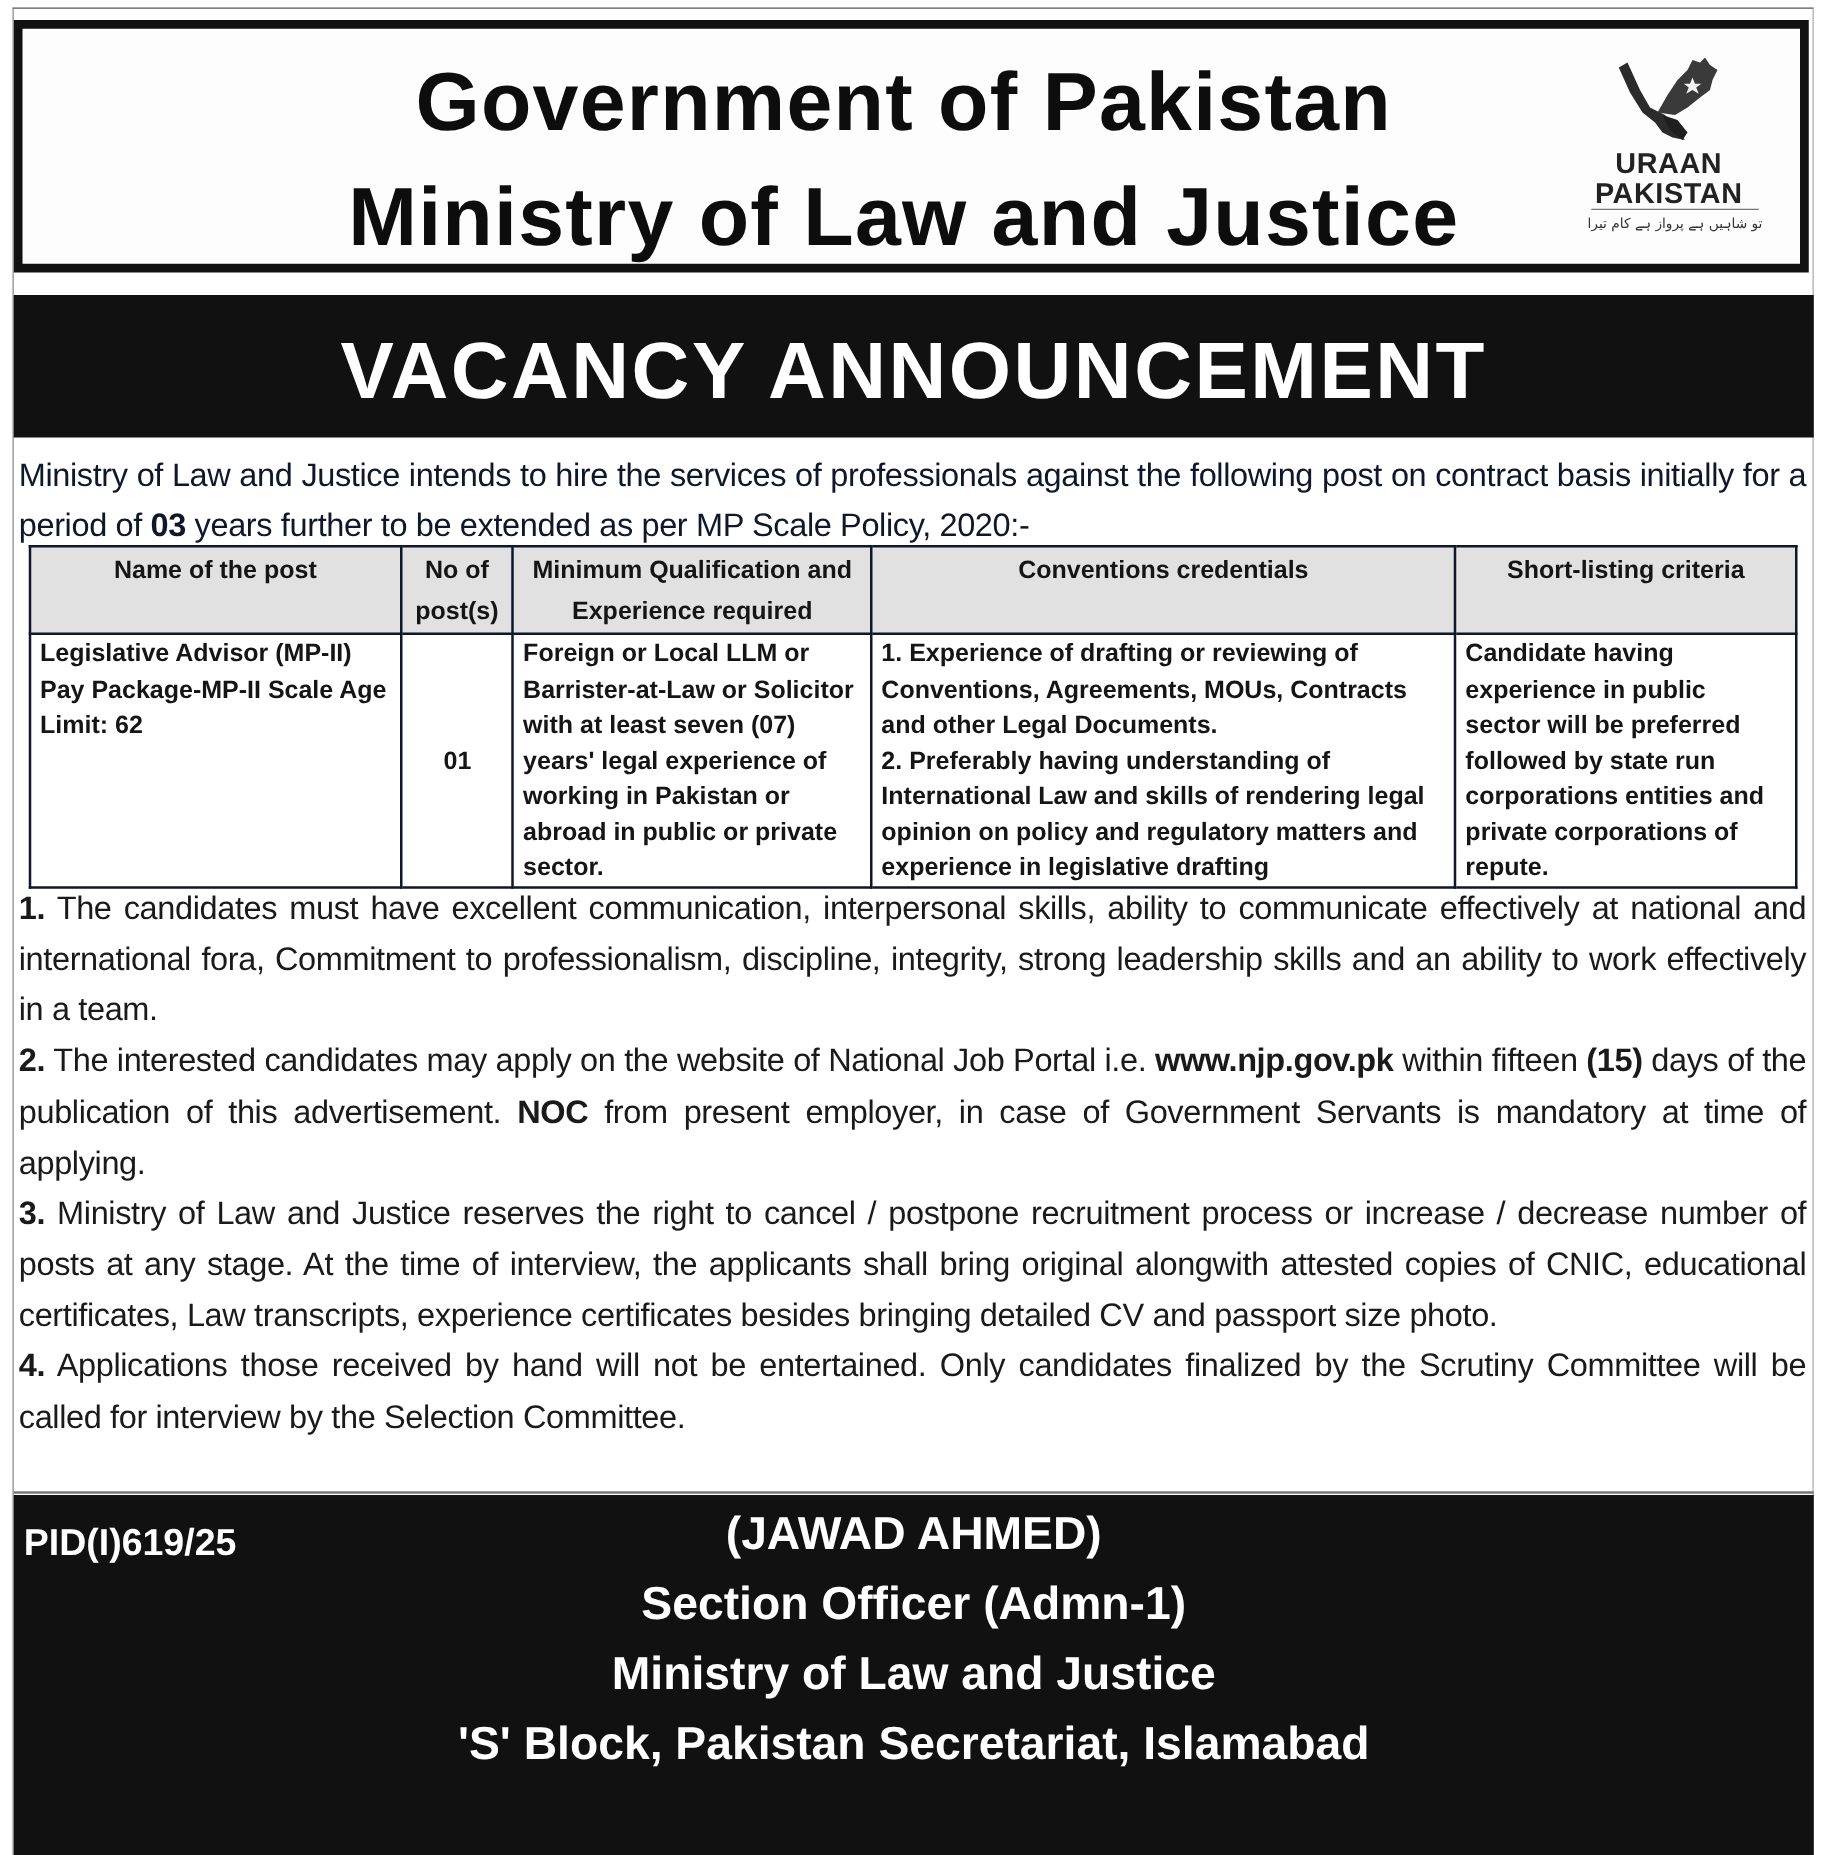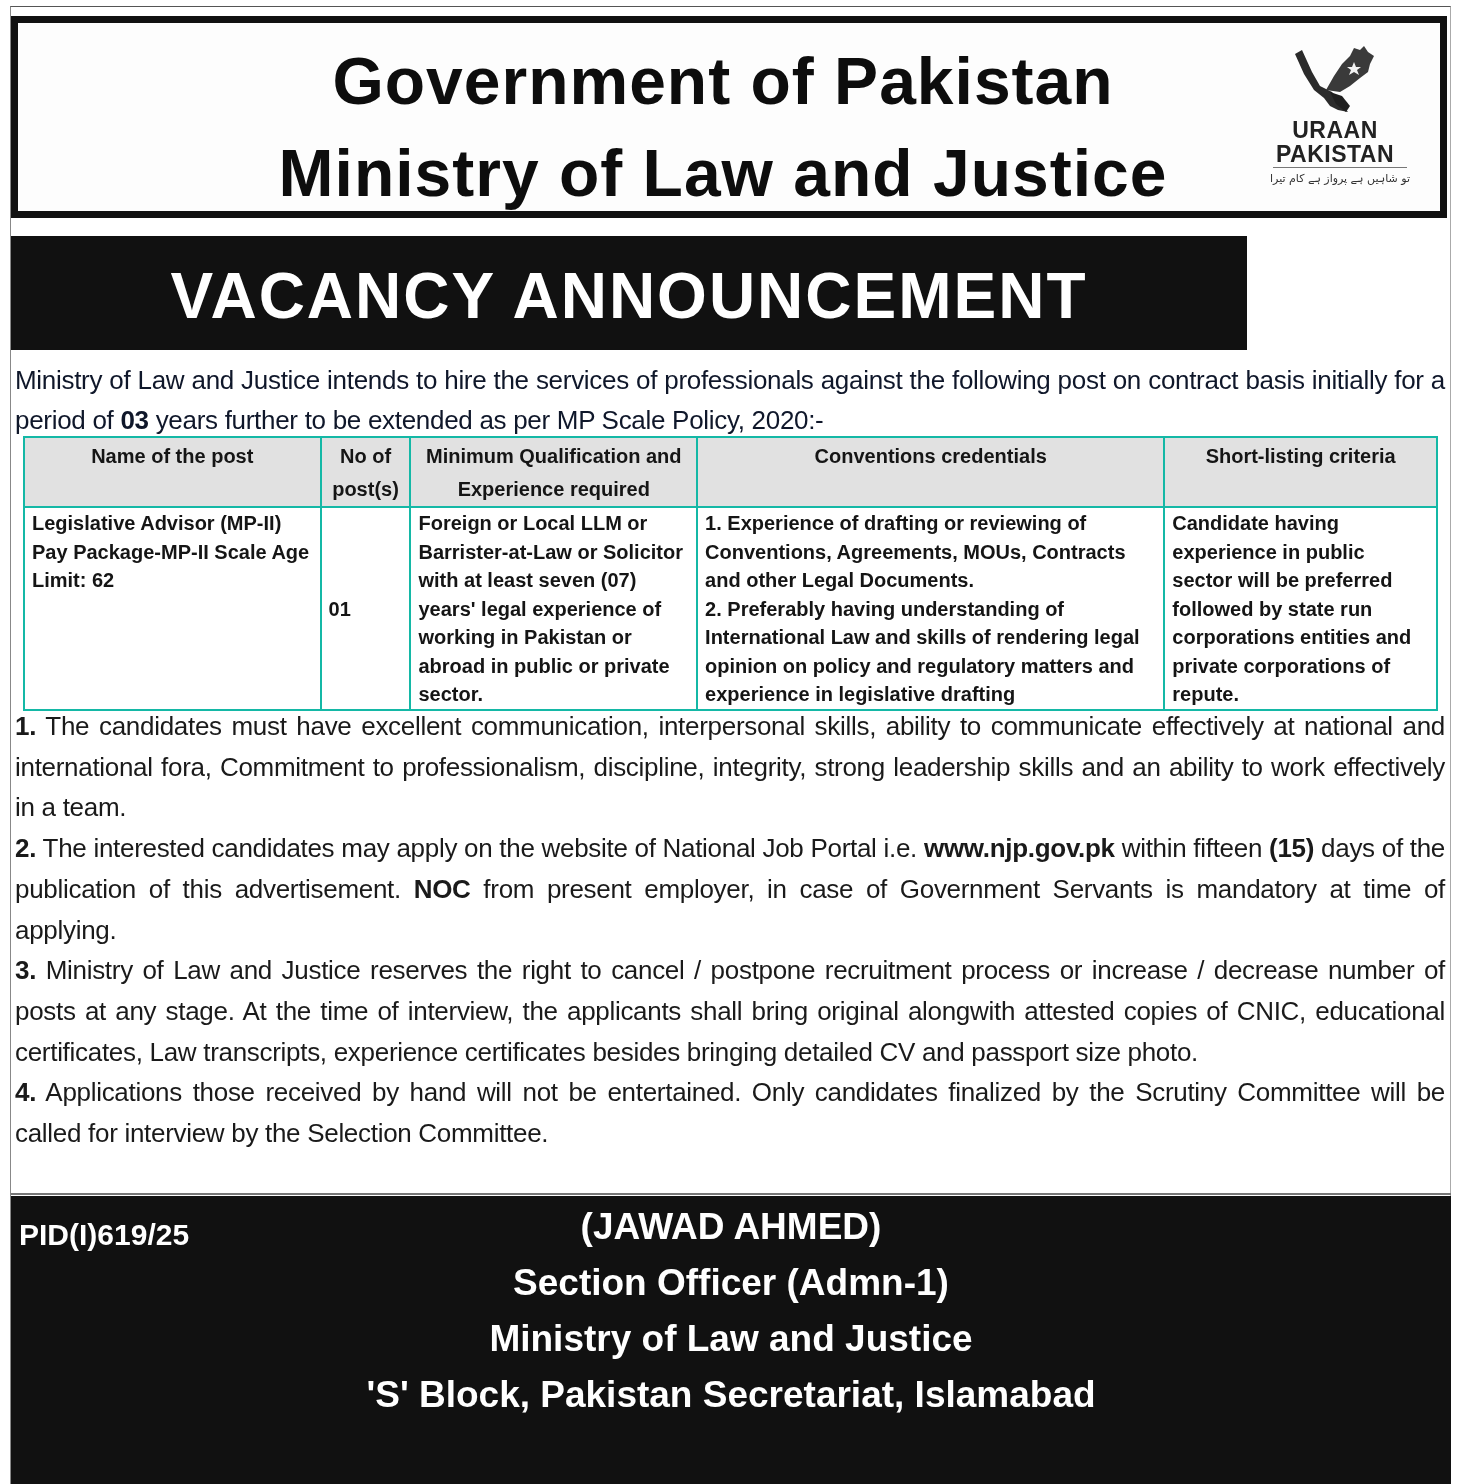--- a/index.html
+++ b/index.html
@@ -34,44 +34,44 @@
   .logo-word.w1 { top: 86px; }
   .logo-word.w2 { top: 110px; }
   .logo-rule { position: absolute; left: 33px; top: 135px; width: 134px; height: 1px; background: #777; }
   .logo-urdu {
     position: absolute; left: 30px; top: 140px; width: 140px; text-align: center;
     font-size: 11px; color: #333; font-family: "DejaVu Sans", sans-serif;
   }
 
   
   .banner {
-    position: absolute; left: 11px; top: 236px; width: 1236px; height: 114px;
+    position: absolute; left: 11px; top: 236px; width: 1440px; height: 114px;
     background: #111; color: #fff; text-align: center;
   }
   .banner-title { font-weight: bold; font-size: 64px; letter-spacing: 2px; line-height: 120px; }
 
   
   .intro {
     position: absolute; left: 15px; top: 360px; width: 1430px;
     font-size: 26px; line-height: 40px; text-align: justify; letter-spacing: -0.3px; color: #0f172a;
   }
   .intro b { font-weight: bold; }
 
   
   .vacancy-table {
     position: absolute; left: 23px; top: 436px; width: 1415px;
     border-collapse: collapse; font-size: 20px; color: #151515;
   }
-  .vacancy-table th, .vacancy-table td { border: 2px solid #14b8a6; vertical-align: top; }
+  .vacancy-table th, .vacancy-table td { border: 2px solid #0f172a; vertical-align: top; }
   .vacancy-table th {
     background: #e1e1e1; font-weight: bold; text-align: center; height: 68px;
     line-height: 33px; padding-top: 2px;
   }
   .vacancy-table td { font-weight: bold; line-height: 28.5px; padding: 1px 6px 0 7px; height: 198px; }
-  .vacancy-table td.center { vertical-align: middle; }
+  .vacancy-table td.center { text-align: center; vertical-align: middle; }
   .col1 { width: 297px; } .col2 { width: 90px; } .col3 { width: 287px; }
   .col4 { width: 468px; } .col5 { width: 273px; }
   .cred-wrap { font-weight: bold; }
 
   
   .points {
     position: absolute; left: 15px; top: 706px; width: 1430px;
     font-size: 26px; line-height: 40.7px; text-align: justify; color: #1a1a1a; letter-spacing: -0.3px;
   }
   .point { display: block; }

